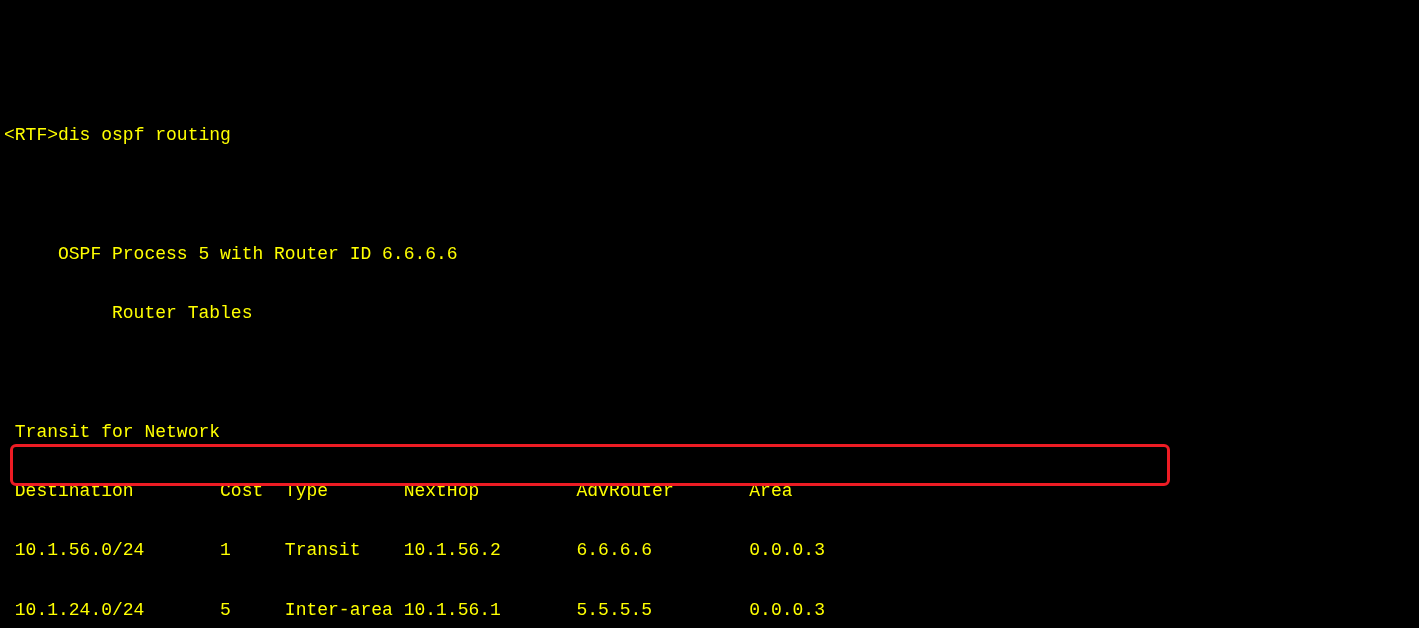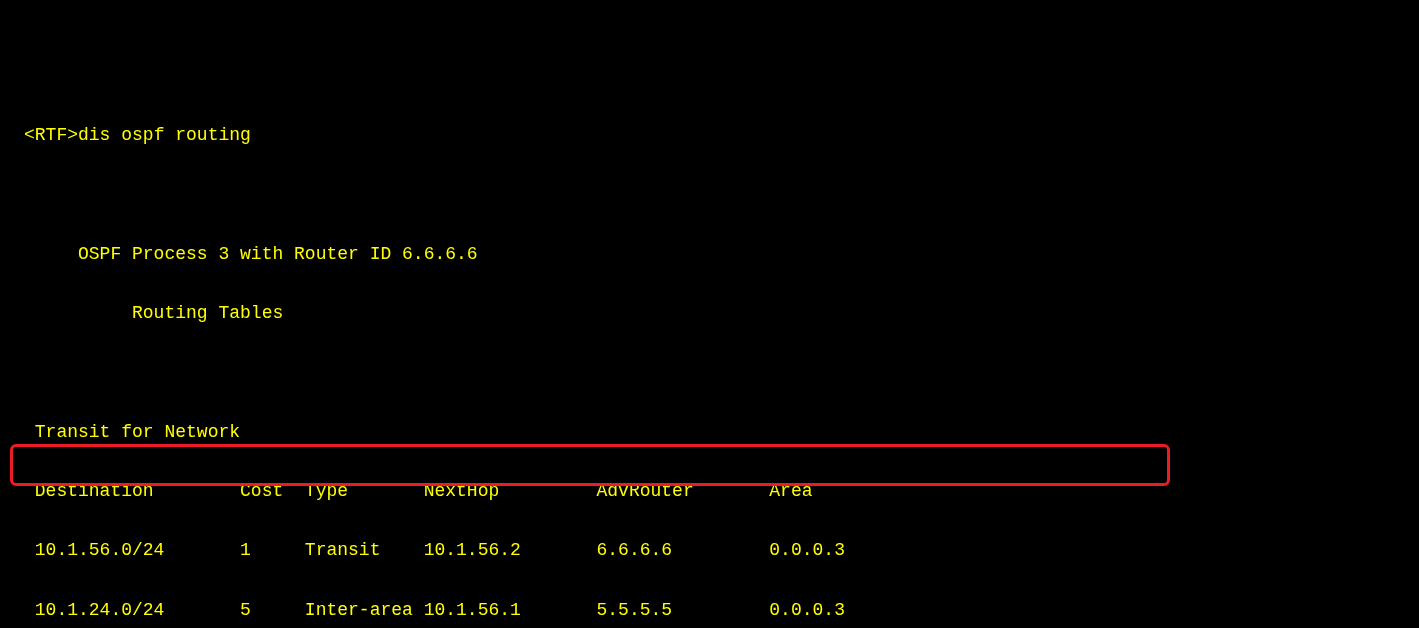--- a/index.html
+++ b/index.html
@@ -24,32 +24,31 @@
       border-radius: 6px;
       position: absolute;
       left: 10px;
       width: 1160px;
       height: 42px;
       top: 444px;
       pointer-events: none;
     }
     .line {
       display: block;
-      margin-left: 20px;
     }
   </style>
 </head>
 <body>
 
 
 
 <span class="line"><span>&lt;RTF&gt;</span><span>dis ospf routing</span></span>
 <span class="line"> </span>
-<span class="line">     OSPF Process 3 with Router ID 6.6.6.6</span>
-<span class="line">          Routing Tables</span>
+<span class="line">     OSPF Process 5 with Router ID 6.6.6.6</span>
+<span class="line">          Router Tables</span>
 <span class="line"> </span>
 <span class="line"> Transit for Network</span>
 <span class="line"> Destination        Cost  Type       NextHop         AdvRouter       Area</span>
 <span class="line"> 10.1.56.0/24       1     Transit    10.1.56.2       6.6.6.6         0.0.0.3</span>
 <span class="line"> 10.1.24.0/24       5     Inter-area 10.1.56.1       5.5.5.5         0.0.0.3</span>
 
 
 
 
 

